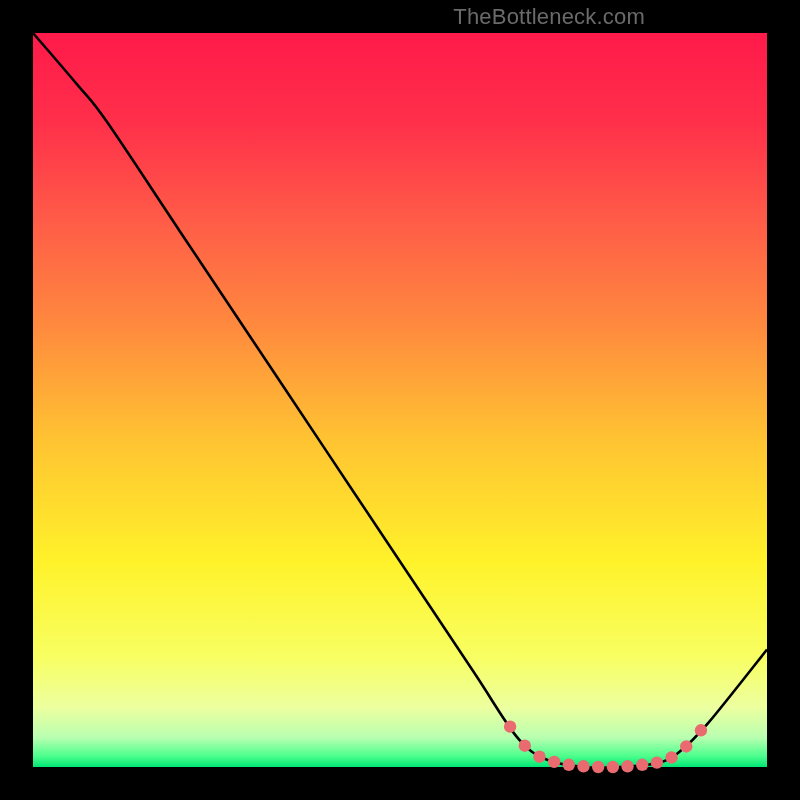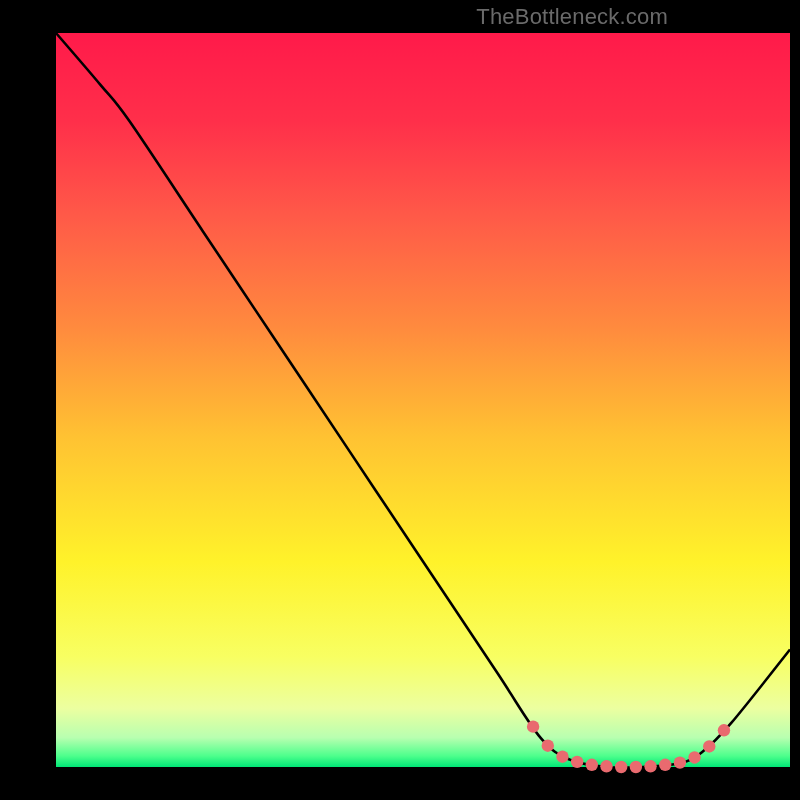--- a/index.html
+++ b/index.html
@@ -9,21 +9,20 @@
     height: 800px;
     background: #000;
     overflow: hidden;
     font-family: Arial, Helvetica, sans-serif;
   }
   .frame {
     position: relative;
     width: 659px;
     height: 800px;
     background: #000;
-    padding-left: 23px;
   }
   .watermark {
     position: absolute;
     top: 4px;
     right: 14px;
     color: #6a6a6a;
     font-size: 22px;
     font-weight: 500;
     letter-spacing: 0.2px;
     z-index: 3;

